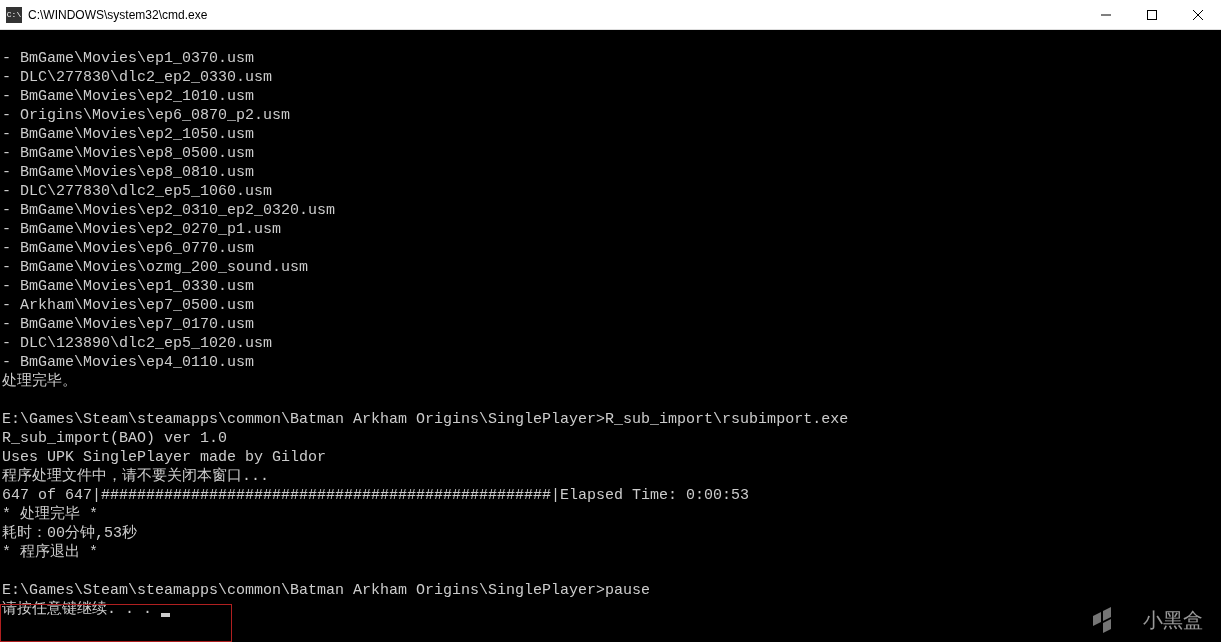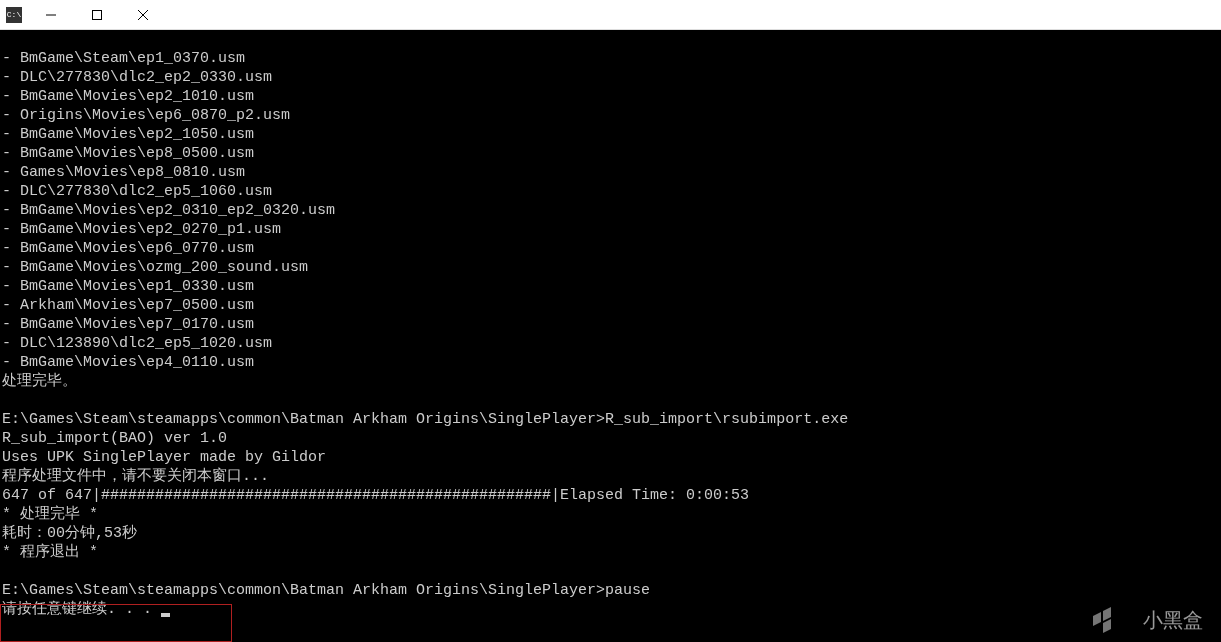--- a/index.html
+++ b/index.html
@@ -85,20 +85,21 @@
     height: 38px;
     border: 1px solid #b02020;
     pointer-events: none;
   }
 </style>
 </head>
 <body>
 
 <div class="titlebar">
   <div class="titlebar-icon">C:\</div>
+  <div class="titlebar-title">C:\WINDOWS\system32\cmd.exe</div>
   <div class="win-controls">
     <div class="win-btn">
       <svg width="10" height="10">
           <line x1="0" y1="5" x2="10" y2="5"></line>
         </svg>
     </div>
     <div class="win-btn">
       <svg width="10" height="10">
           <rect x="0.5" y="0.5" width="9" height="9"></rect>
         </svg>
@@ -106,27 +107,27 @@
     <div class="win-btn">
       <svg width="10" height="10">
           <line x1="0" y1="0" x2="10" y2="10"></line>
           <line x1="10" y1="0" x2="0" y2="10"></line>
         </svg>
     </div>
   </div>
 </div>
 
 <div class="terminal">
-<span>- BmGame\Steam\ep1_0370.usm</span>
+<span>- BmGame\Movies\ep1_0370.usm</span>
 <span>- DLC\277830\dlc2_ep2_0330.usm</span>
 <span>- BmGame\Movies\ep2_1010.usm</span>
 <span>- Origins\Movies\ep6_0870_p2.usm</span>
 <span>- BmGame\Movies\ep2_1050.usm</span>
 <span>- BmGame\Movies\ep8_0500.usm</span>
-<span>- Games\Movies\ep8_0810.usm</span>
+<span>- BmGame\Movies\ep8_0810.usm</span>
 <span>- DLC\277830\dlc2_ep5_1060.usm</span>
 <span>- BmGame\Movies\ep2_0310_ep2_0320.usm</span>
 <span>- BmGame\Movies\ep2_0270_p1.usm</span>
 <span>- BmGame\Movies\ep6_0770.usm</span>
 <span>- BmGame\Movies\ozmg_200_sound.usm</span>
 <span>- BmGame\Movies\ep1_0330.usm</span>
 <span>- Arkham\Movies\ep7_0500.usm</span>
 <span>- BmGame\Movies\ep7_0170.usm</span>
 <span>- DLC\123890\dlc2_ep5_1020.usm</span>
 <span>- BmGame\Movies\ep4_0110.usm</span>

